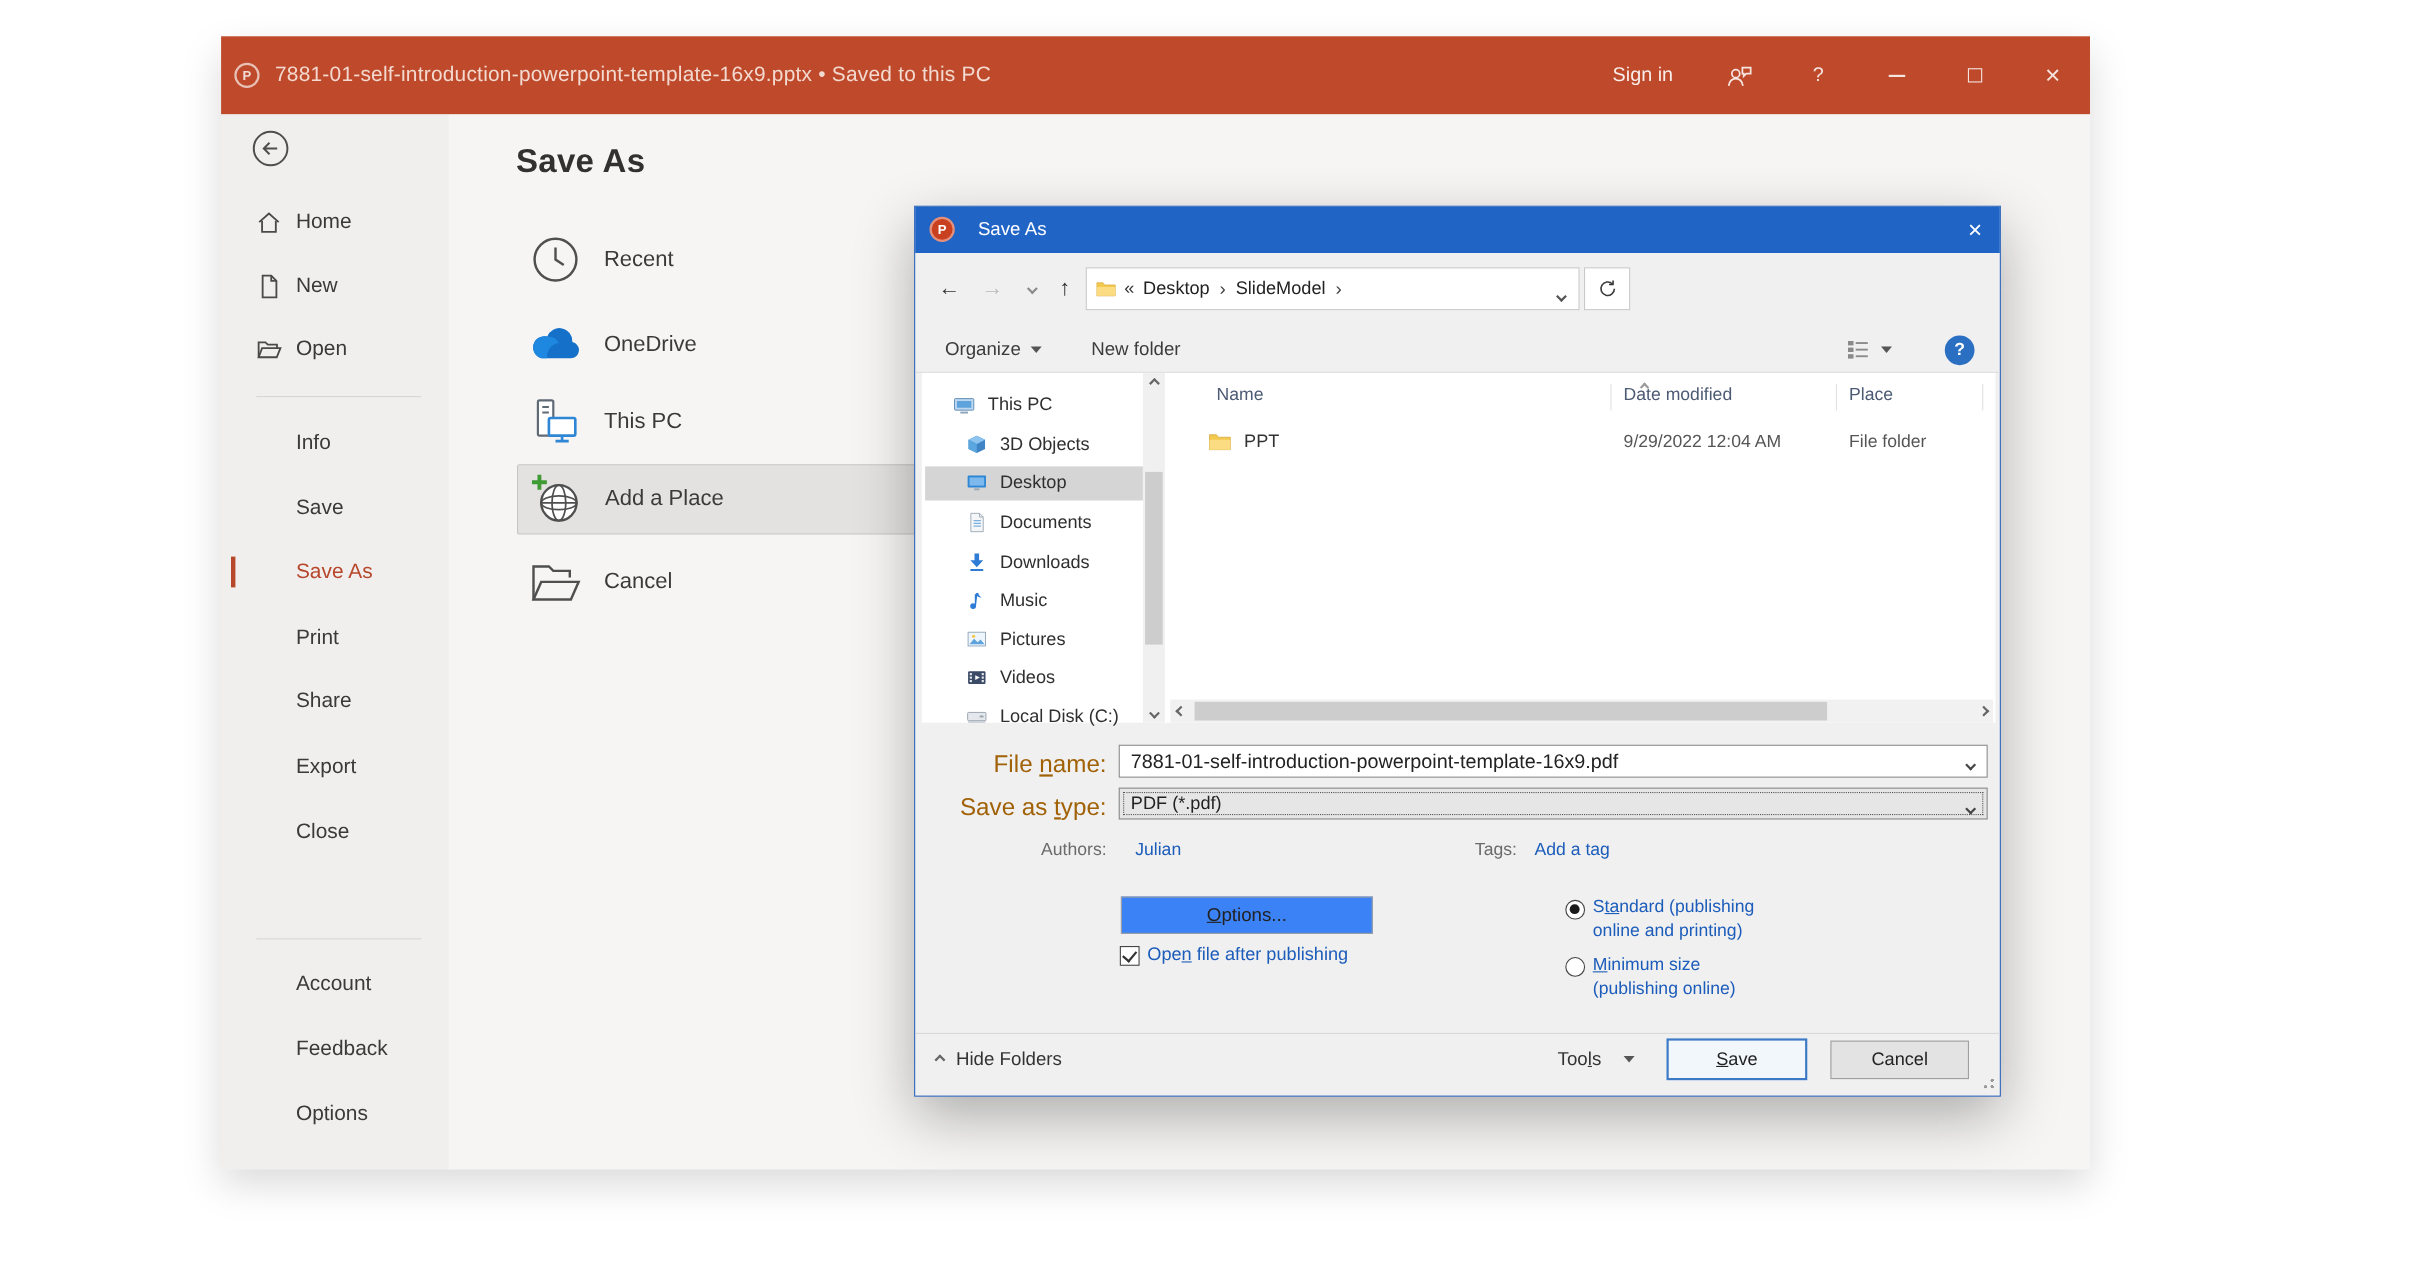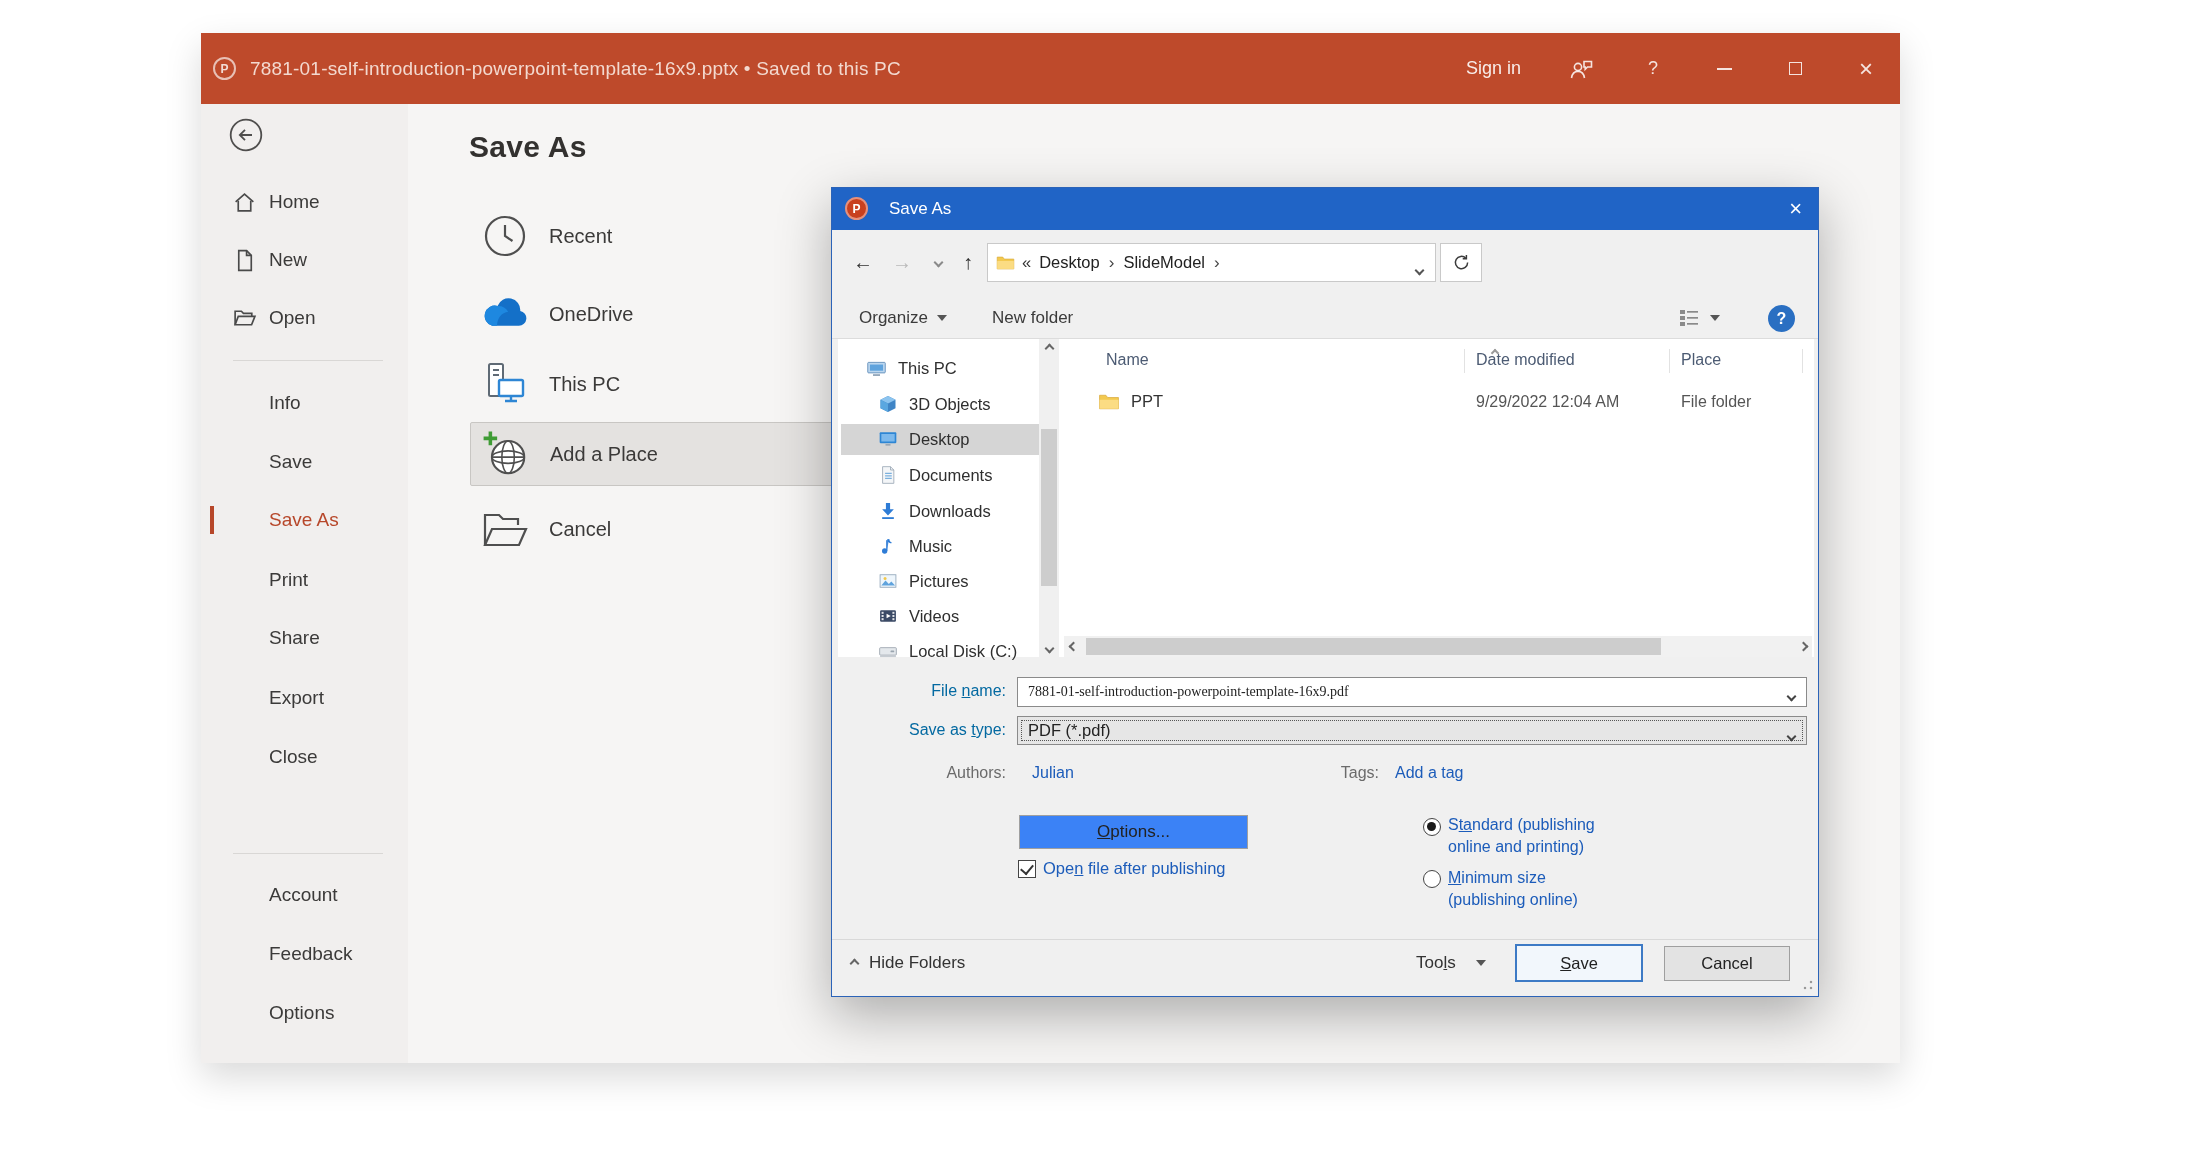--- a/index.html
+++ b/index.html
@@ -84,24 +84,24 @@
   .sort-caret{position:absolute;left:428px;top:-4px}
   .sort-caret .chev{width:6px;height:6px;border-color:#9a9a9a}
   .file-row{position:absolute;left:226px;top:48px;right:2px;height:29px;font-size:16.5px;cursor:pointer}
   .fr-cell{position:absolute;top:0;height:29px;display:flex;align-items:center;color:#333}
   .fr-cell.dim{color:#555;font-size:16px}
 
   .hscroll{position:absolute;left:226px;top:297px;width:748px;height:21px;background:#f1f1f1}
   .hscroll .thumb{position:absolute;top:2px;left:22px;width:575px;height:17px;background:#cdcdcd}
   .hscroll .sc-btn{position:absolute;top:0;width:18px;height:21px;display:flex;align-items:center;justify-content:center;cursor:pointer}
 
-  .fld-label{position:absolute;left:0;width:174px;text-align:right;font-size:16px;color:#0369a1;white-space:nowrap}
+  .fld-label{position:absolute;left:0;width:174px;text-align:right;font-size:22px;color:#a16207;white-space:nowrap}
   .mn{text-decoration:underline}
   .fname-input{position:absolute;left:185px;top:489px;width:790px;height:30px;background:#fff;border:1px solid #8a8a8a;display:flex;align-items:center}
-  .fname-input input{border:none;outline:none;font-size:14px;color:#222;padding-left:10px;width:740px;font-family:Liberation Serif, serif;background:transparent}
+  .fname-input input{border:none;outline:none;font-size:18px;color:#222;padding-left:10px;width:740px;font-family:Liberation Sans, sans-serif;background:transparent}
   .combo{position:absolute;left:185px;top:528px;width:790px;height:29px;background:#e6e6e6;border:1px solid #8a8a8a;outline:1px dotted #555;outline-offset:-5px;display:flex;align-items:center;font-size:16.5px;color:#222;cursor:pointer}
   .combo .val{padding-left:10px}
   .dd-chev{position:absolute;right:11px;top:50%;margin-top:-6px}
   .dd-chev .chev{border-color:#444}
 
   .meta-label{position:absolute;font-size:16px;color:#6b6b6b;white-space:nowrap}
   .meta-link{position:absolute;font-size:16px;color:#1c5cba;white-space:nowrap;cursor:pointer}
 
   .options-btn{position:absolute;left:187px;top:627px;width:229px;height:34px;background:#3b82f6;border:1px solid #9f9f9f;font-size:17px;color:#222;display:flex;align-items:center;justify-content:center;cursor:pointer}
   .checkbox{position:absolute;left:186px;top:672px;width:18px;height:18px;background:#fff;border:1.6px solid #444;cursor:pointer}

